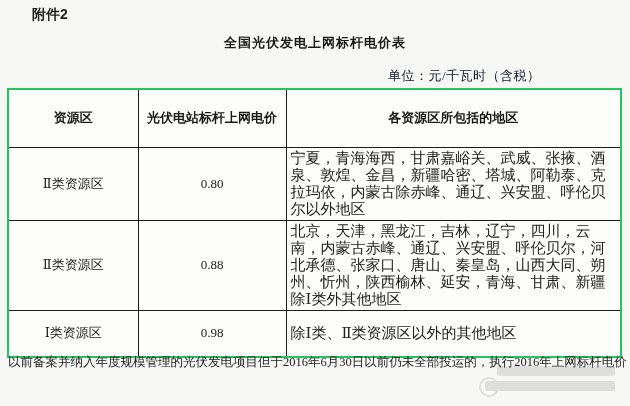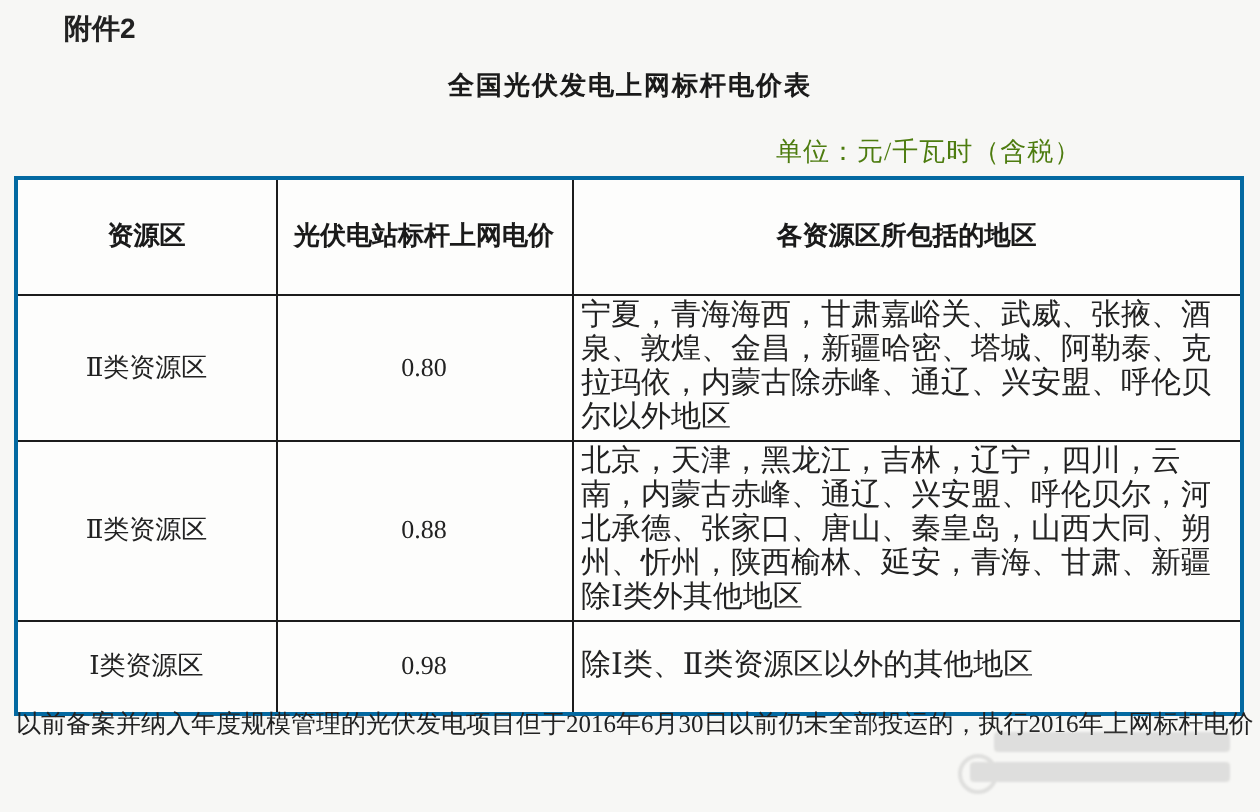--- a/index.html
+++ b/index.html
@@ -15,33 +15,33 @@
     font-weight:bold;font-size:14px;color:#222;padding-left:24px;
   }
   .doc-title{
     position:absolute;left:0;top:34px;width:630px;
     text-align:center;
     font-family:"Liberation Sans","DejaVu Sans",sans-serif;
     font-weight:bold;font-size:13px;letter-spacing:1px;color:#1a1a1a;
   }
   .unit-line{
     position:absolute;left:388px;top:67px;
-    font-size:13px;color:#4d7c0f;letter-spacing:.5px;
+    font-size:13px;color:#0f172a;letter-spacing:.5px;
   }
   table.price-table{
     position:absolute;left:7px;top:88px;
     width:613px;border-collapse:collapse;table-layout:fixed;
     background:#fdfdfc;
   }
   table.price-table td,table.price-table th{
     border:1.5px solid #1c1c1c;
     vertical-align:middle;
     padding:2px 4px;
   }
-  table.price-table{border:2px solid #0369a1;}
+  table.price-table{border:2px solid #22c55e;}
   col.c1{width:130px;}
   col.c2{width:148px;}
   col.c3{width:335px;}
   tr.hdr-row{height:58px;}
   tr.row-1{height:67px;}
   tr.row-2{height:88px;}
   tr.row-3{height:47px;}
   th.hdr{
     font-family:"Liberation Sans","DejaVu Sans",sans-serif;
     font-weight:bold;font-size:13px;text-align:center;color:#1a1a1a;

